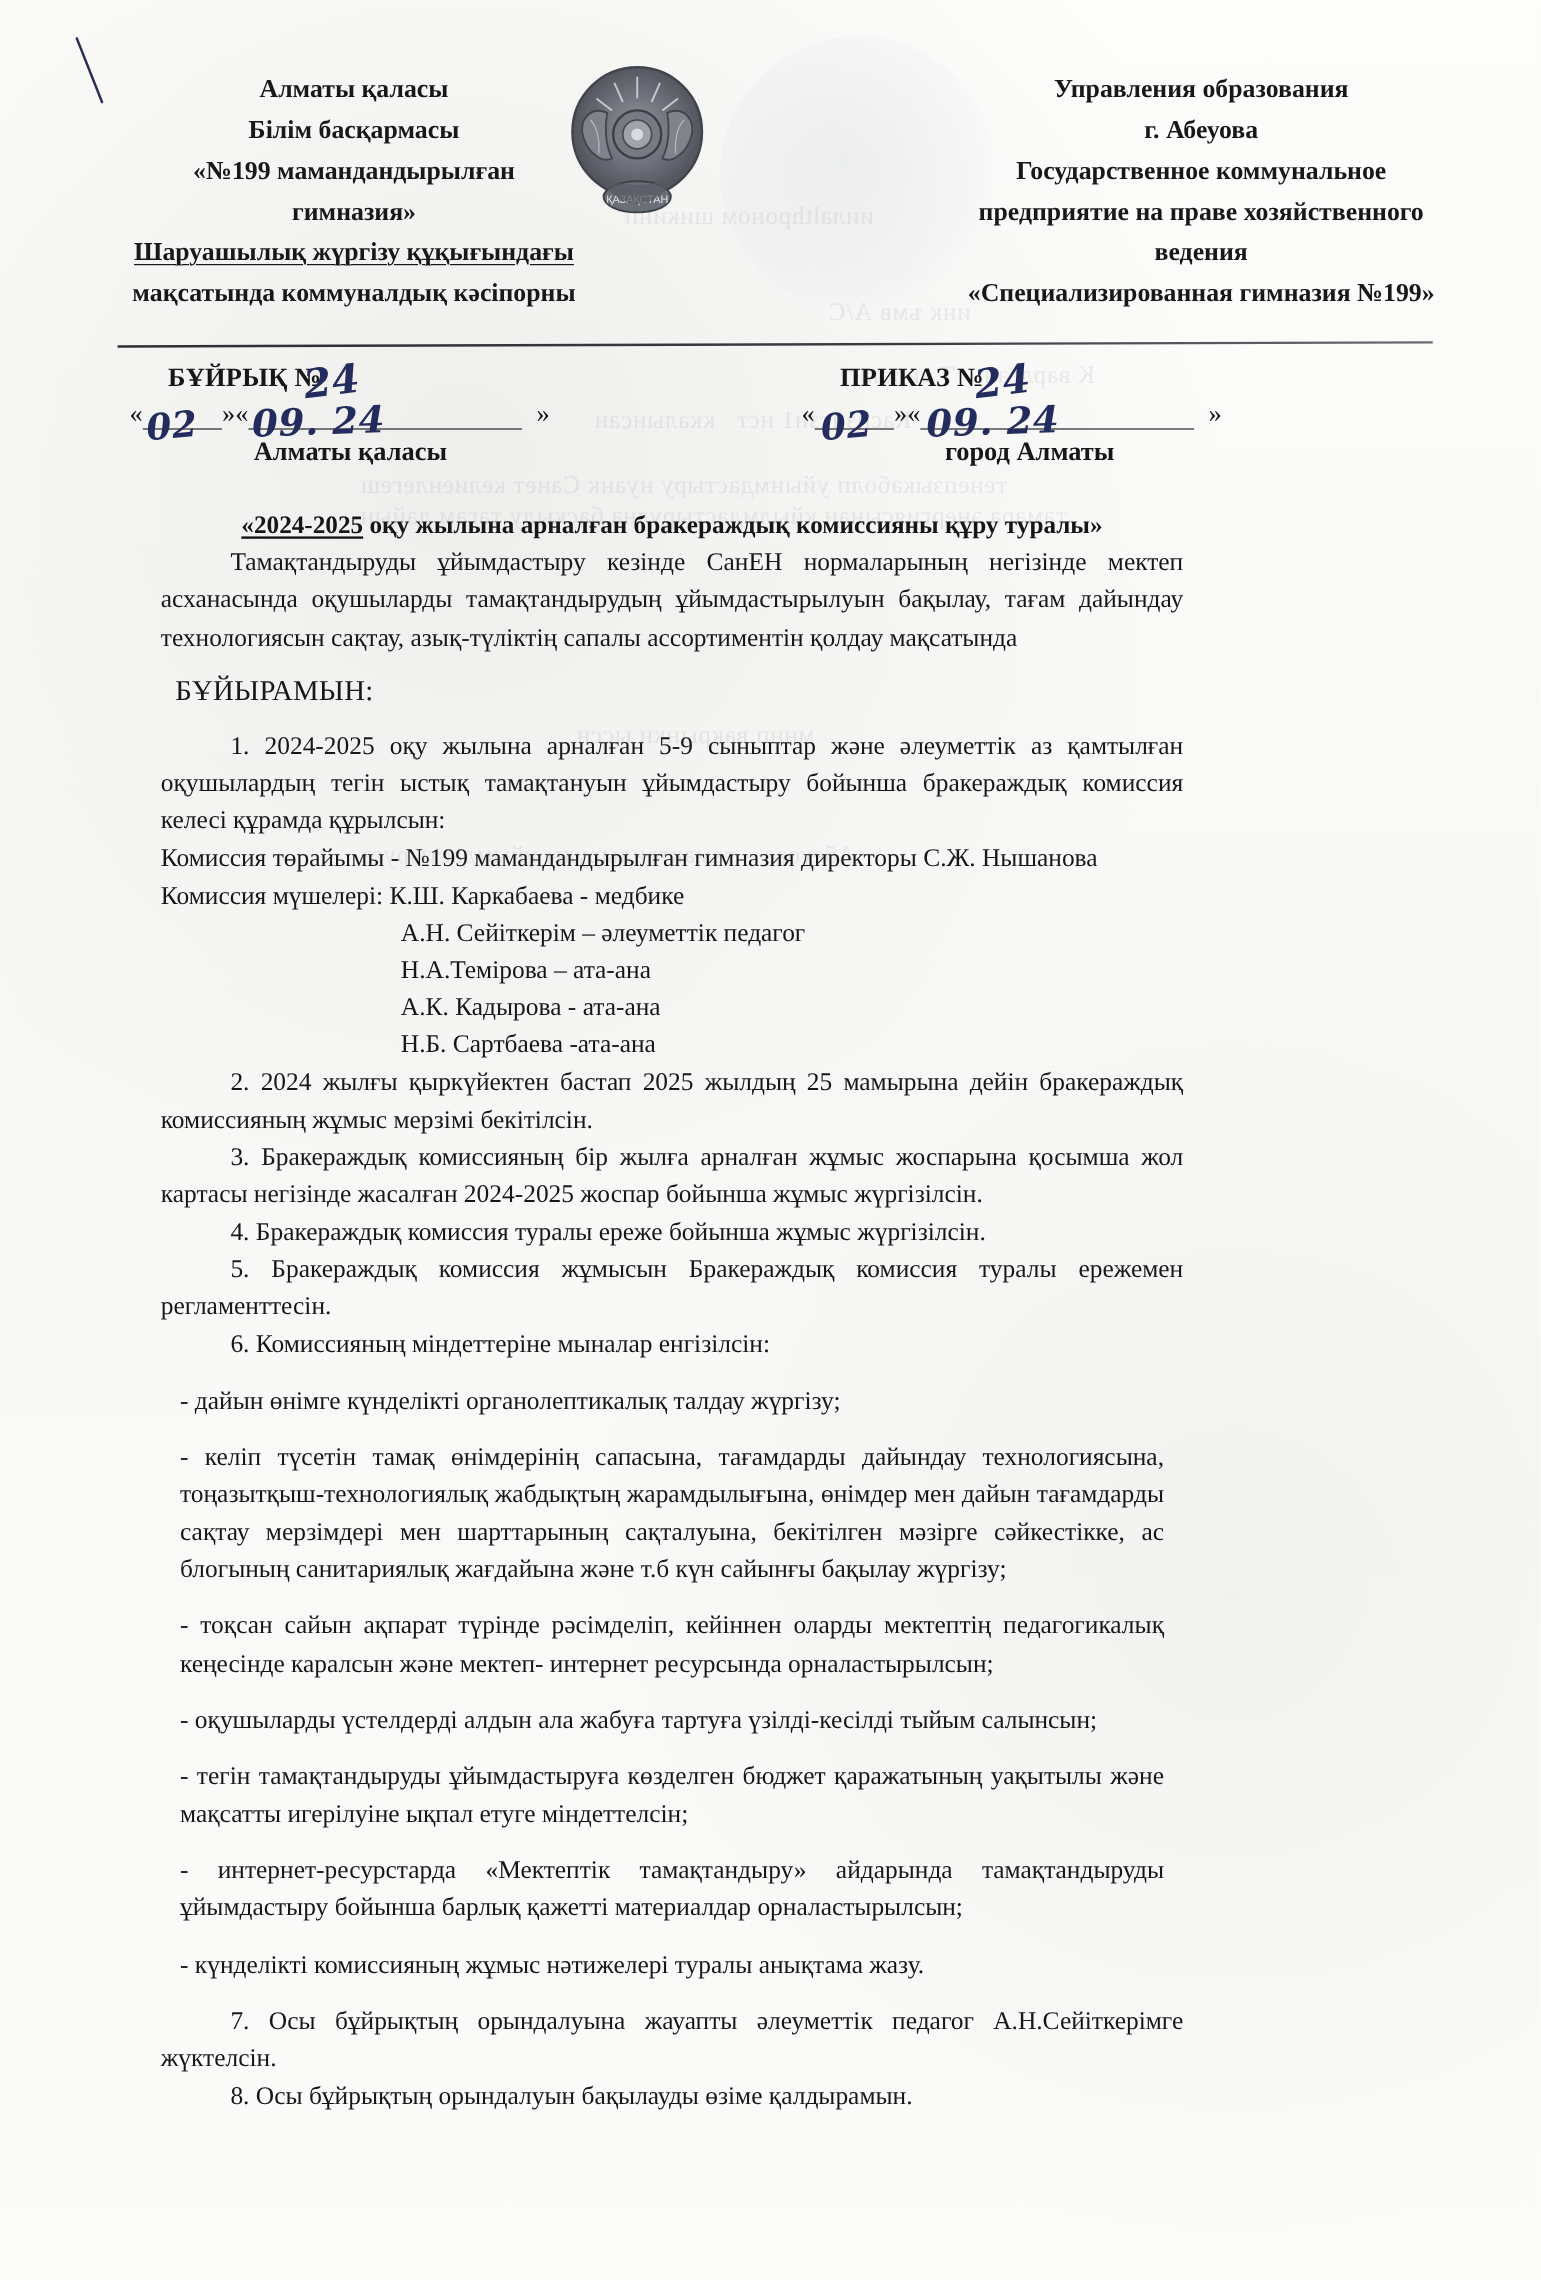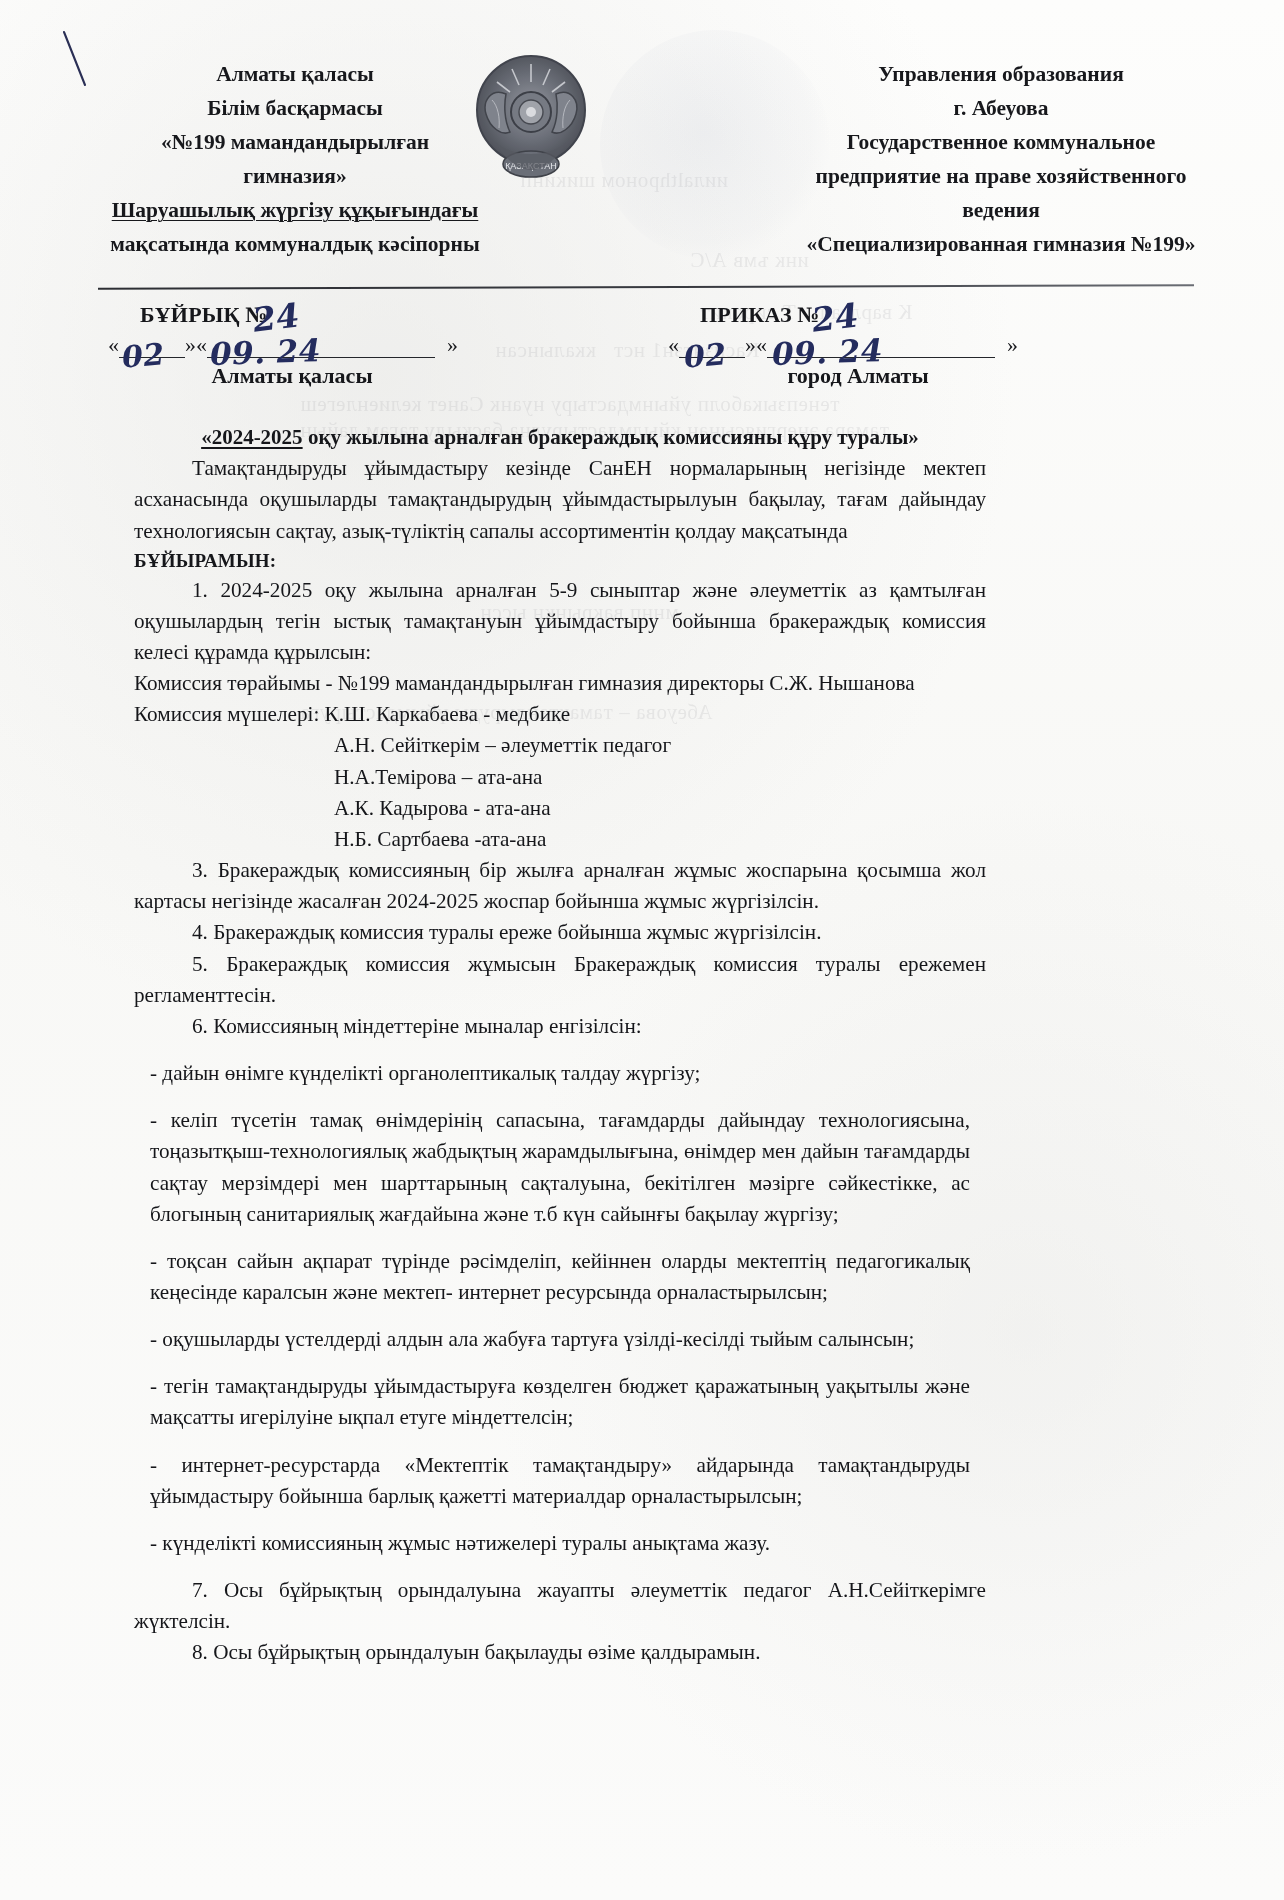--- a/index.html
+++ b/index.html
@@ -196,23 +196,23 @@
     text-indent: 58px;
     line-height: 1.47;
   }
   p.flat {
     margin: 0;
     text-align: left;
     text-indent: 0;
     line-height: 1.47;
   }
   .strong-line {
-    font-weight: bold;
-    font-size: 19px;
-    margin: 0;
+    font-weight: normal;
+    font-size: 24px;
+    margin: 12px;
     text-indent: 0;
     letter-spacing: 0.2px;
   }
   .member {
     margin: 0;
     text-indent: 0;
     padding-left: 200px;
     line-height: 1.47;
   }
   .bullet {
@@ -362,20 +362,21 @@
     <p class="para">1. 2024-2025 оқу жылына арналған 5-9 сыныптар және әлеуметтік аз қамтылған оқушылардың тегін ыстық тамақтануын ұйымдастыру бойынша бракераждық комиссия келесі құрамда құрылсын:</p>
 
     <p class="flat">Комиссия төрайымы - №199 мамандандырылған гимназия  директоры С.Ж. Нышанова</p>
     <p class="flat">Комиссия мүшелері: К.Ш. Каркабаева - медбике</p>
 
     <p class="member">А.Н. Сейіткерім – әлеуметтік педагог</p>
     <p class="member">Н.А.Темірова  – ата-ана</p>
     <p class="member">А.К. Кадырова - ата-ана</p>
     <p class="member">Н.Б. Сартбаева  -ата-ана</p>
 
+    <p class="para">2. 2024 жылғы  қыркүйектен  бастап 2025 жылдың 25 мамырына дейін бракераждық комиссияның жұмыс мерзімі бекітілсін.</p>
     <p class="para">3. Бракераждық комиссияның бір  жылға арналған жұмыс жоспарына қосымша жол картасы негізінде жасалған 2024-2025 жоспар бойынша жұмыс жүргізілсін.</p>
     <p class="para">4. Бракераждық комиссия туралы ереже бойынша жұмыс жүргізілсін.</p>
     <p class="para">5. Бракераждық комиссия жұмысын Бракераждық комиссия туралы ережемен регламенттесін.</p>
     <p class="para">6. Комиссияның міндеттеріне мыналар енгізілсін:</p>
 
     <p class="bullet">-  дайын өнімге күнделікті органолептикалық талдау жүргізу;</p>
     <p class="bullet">- келіп түсетін тамақ өнімдерінің сапасына, тағамдарды дайындау технологиясына, тоңазытқыш-технологиялық жабдықтың жарамдылығына, өнімдер мен  дайын тағамдарды сақтау мерзімдері мен шарттарының сақталуына, бекітілген мәзірге сәйкестікке, ас блогының санитариялық жағдайына және т.б күн сайынғы бақылау жүргізу;</p>
     <p class="bullet">- тоқсан сайын ақпарат түрінде рәсімделіп, кейіннен оларды мектептің педагогикалық кеңесінде каралсын және мектеп- интернет ресурсында орналастырылсын;</p>
     <p class="bullet"> - оқушыларды үстелдерді алдын ала жабуға тартуға үзілді-кесілді тыйым салынсын;</p>
     <p class="bullet">- тегін тамақтандыруды ұйымдастыруға көзделген бюджет қаражатының уақытылы және мақсатты игерілуіне ықпал етуге міндеттелсін;</p>

